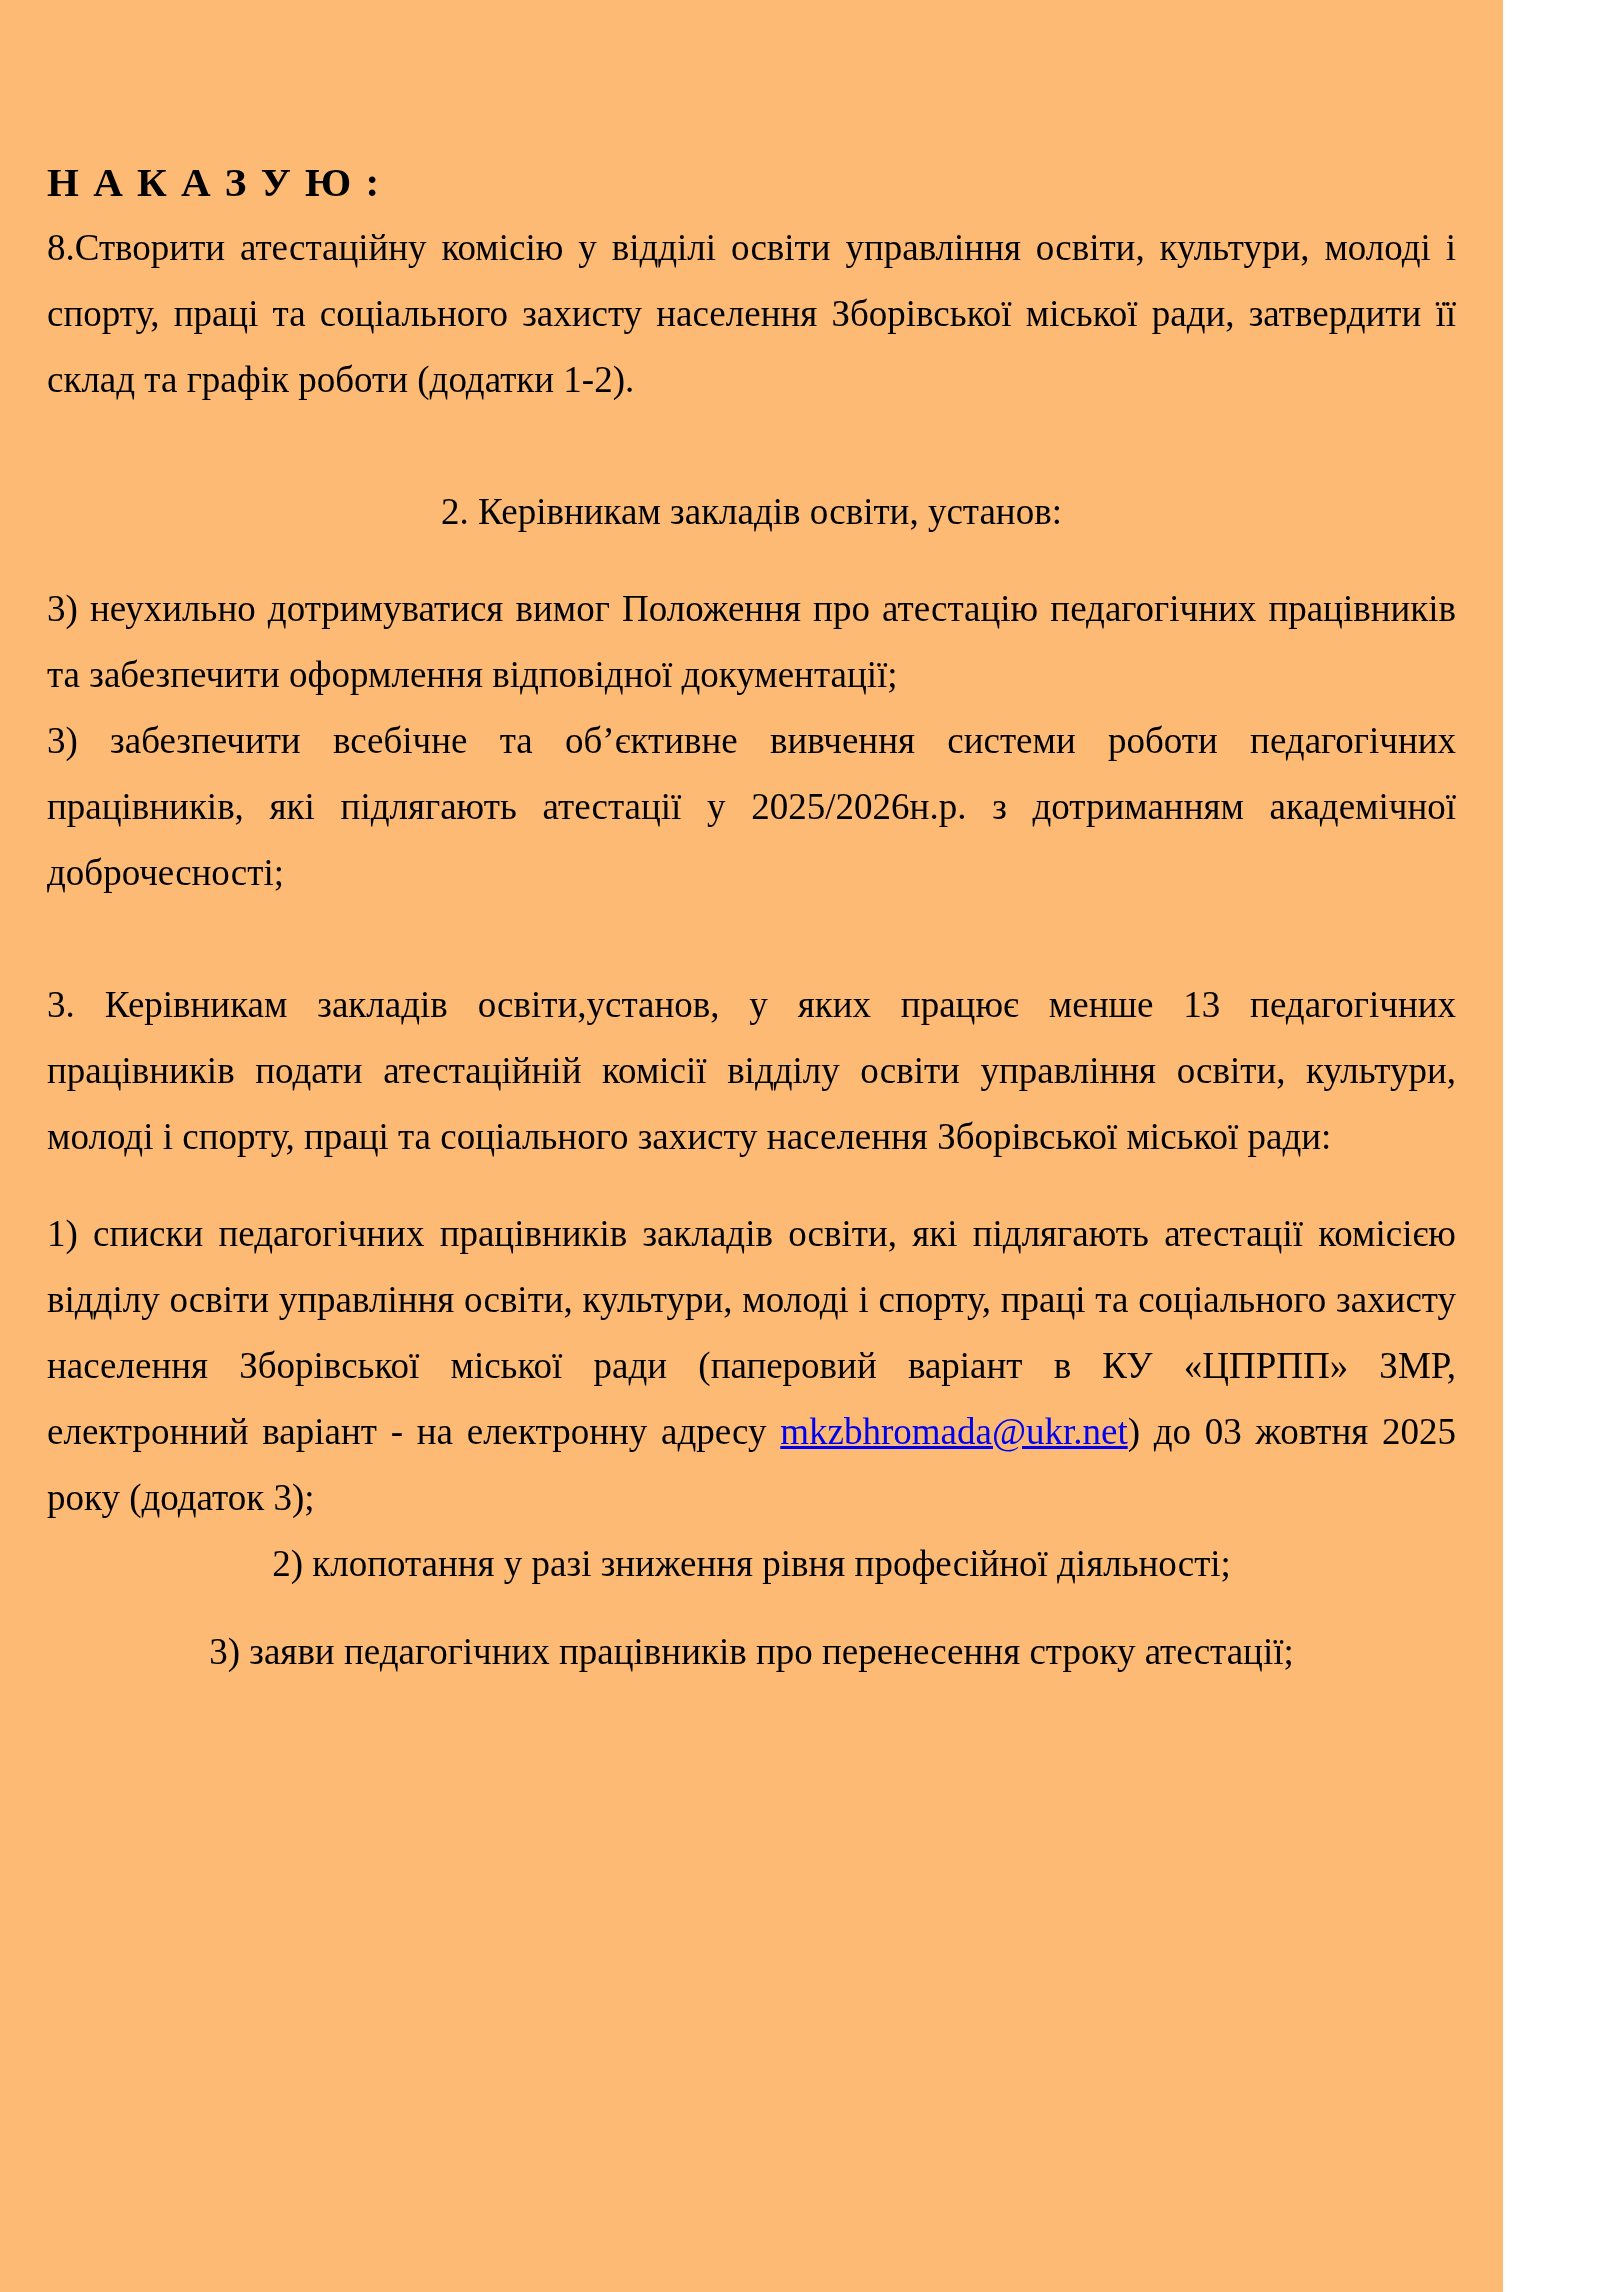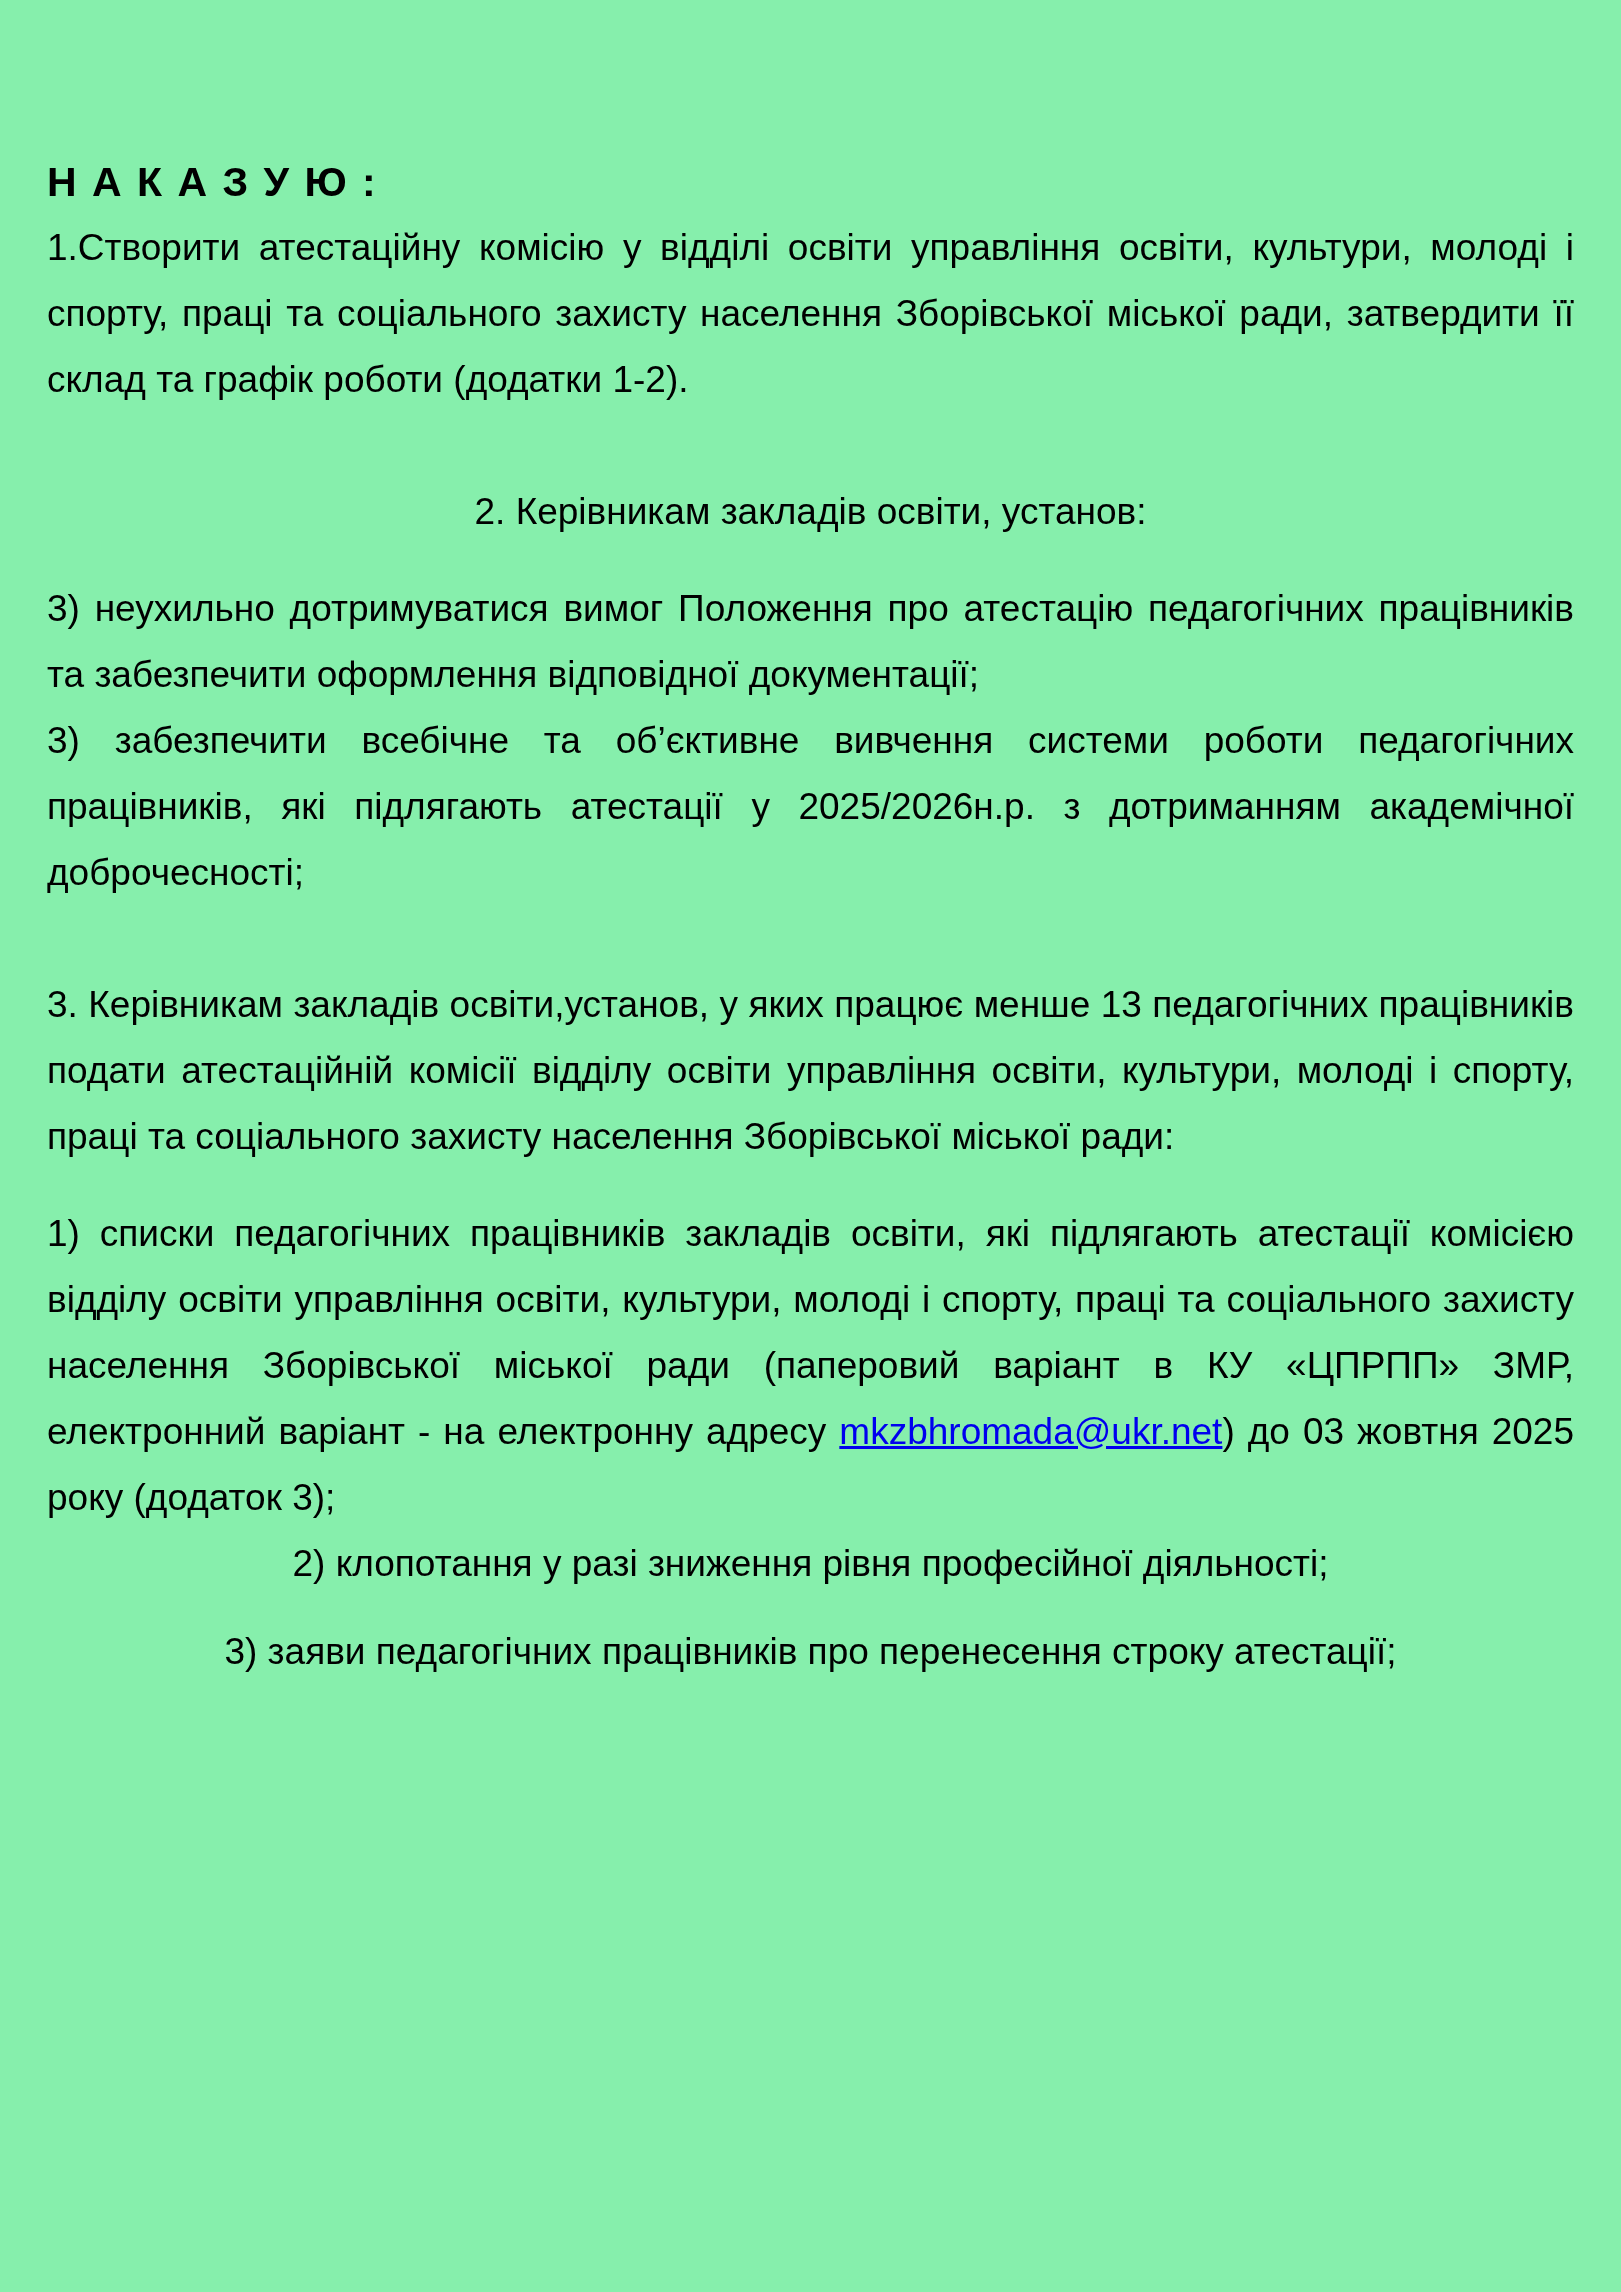--- a/index.html
+++ b/index.html
@@ -2,26 +2,26 @@
 <html lang="uk"><head>
 <meta charset="utf-8">
 <style>
   html, body {
     margin: 0;
     padding: 0;
     background: #ffffff;
   }
   .page {
     position: relative;
-    width: 1621px;
+    width: 1503px;
     height: 2293px;
-    background: #86efac;
+    background: #fdba74;
     box-sizing: border-box;
     padding: 149px 47px 0 47px;
-    font-family: Liberation Sans, sans-serif;
+    font-family: Liberation Serif, serif;
     font-size: 37px;
     line-height: 66px;
     color: #000000;
   }
   .heading {
     font-weight: bold;
     font-size: 41px;
     letter-spacing: 2px;
     margin: 0 0 0 0;
     text-align: left;
@@ -42,21 +42,21 @@
     cursor: pointer;
   }
 </style>
 </head>
 <body>
 
 <div class="page">
 
   <p class="heading">Н А К А З У Ю :</p>
 
-  <p class="para">1.Створити атестаційну комісію у відділі освіти управління освіти, культури, молоді і спорту, праці та соціального захисту населення Зборівської міської ради, затвердити її склад та графік роботи  (додатки 1-2).</p>
+  <p class="para">8.Створити атестаційну комісію у відділі освіти управління освіти, культури, молоді і спорту, праці та соціального захисту населення Зборівської міської ради, затвердити її склад та графік роботи  (додатки 1-2).</p>
 
   <p class="para single-line gap-blank-line">2. Керівникам закладів освіти, установ:</p>
 
   <p class="para gap-half-line">3) неухильно  дотримуватися  вимог Положення про  атестацію  педагогічних працівників та забезпечити оформлення відповідної документації;</p>
 
 
   <p class="para">3) забезпечити всебічне та об’єктивне вивчення системи роботи педагогічних працівників, які підлягають атестації у 2025/2026н.р. з дотриманням академічної доброчесності;</p>
 
 
   <p class="para gap-blank-line">3. Керівникам закладів освіти,установ, у яких працює менше 13 педагогічних працівників подати атестаційній комісії відділу освіти управління освіти, культури, молоді і спорту, праці та соціального захисту населення Зборівської міської ради:</p>

